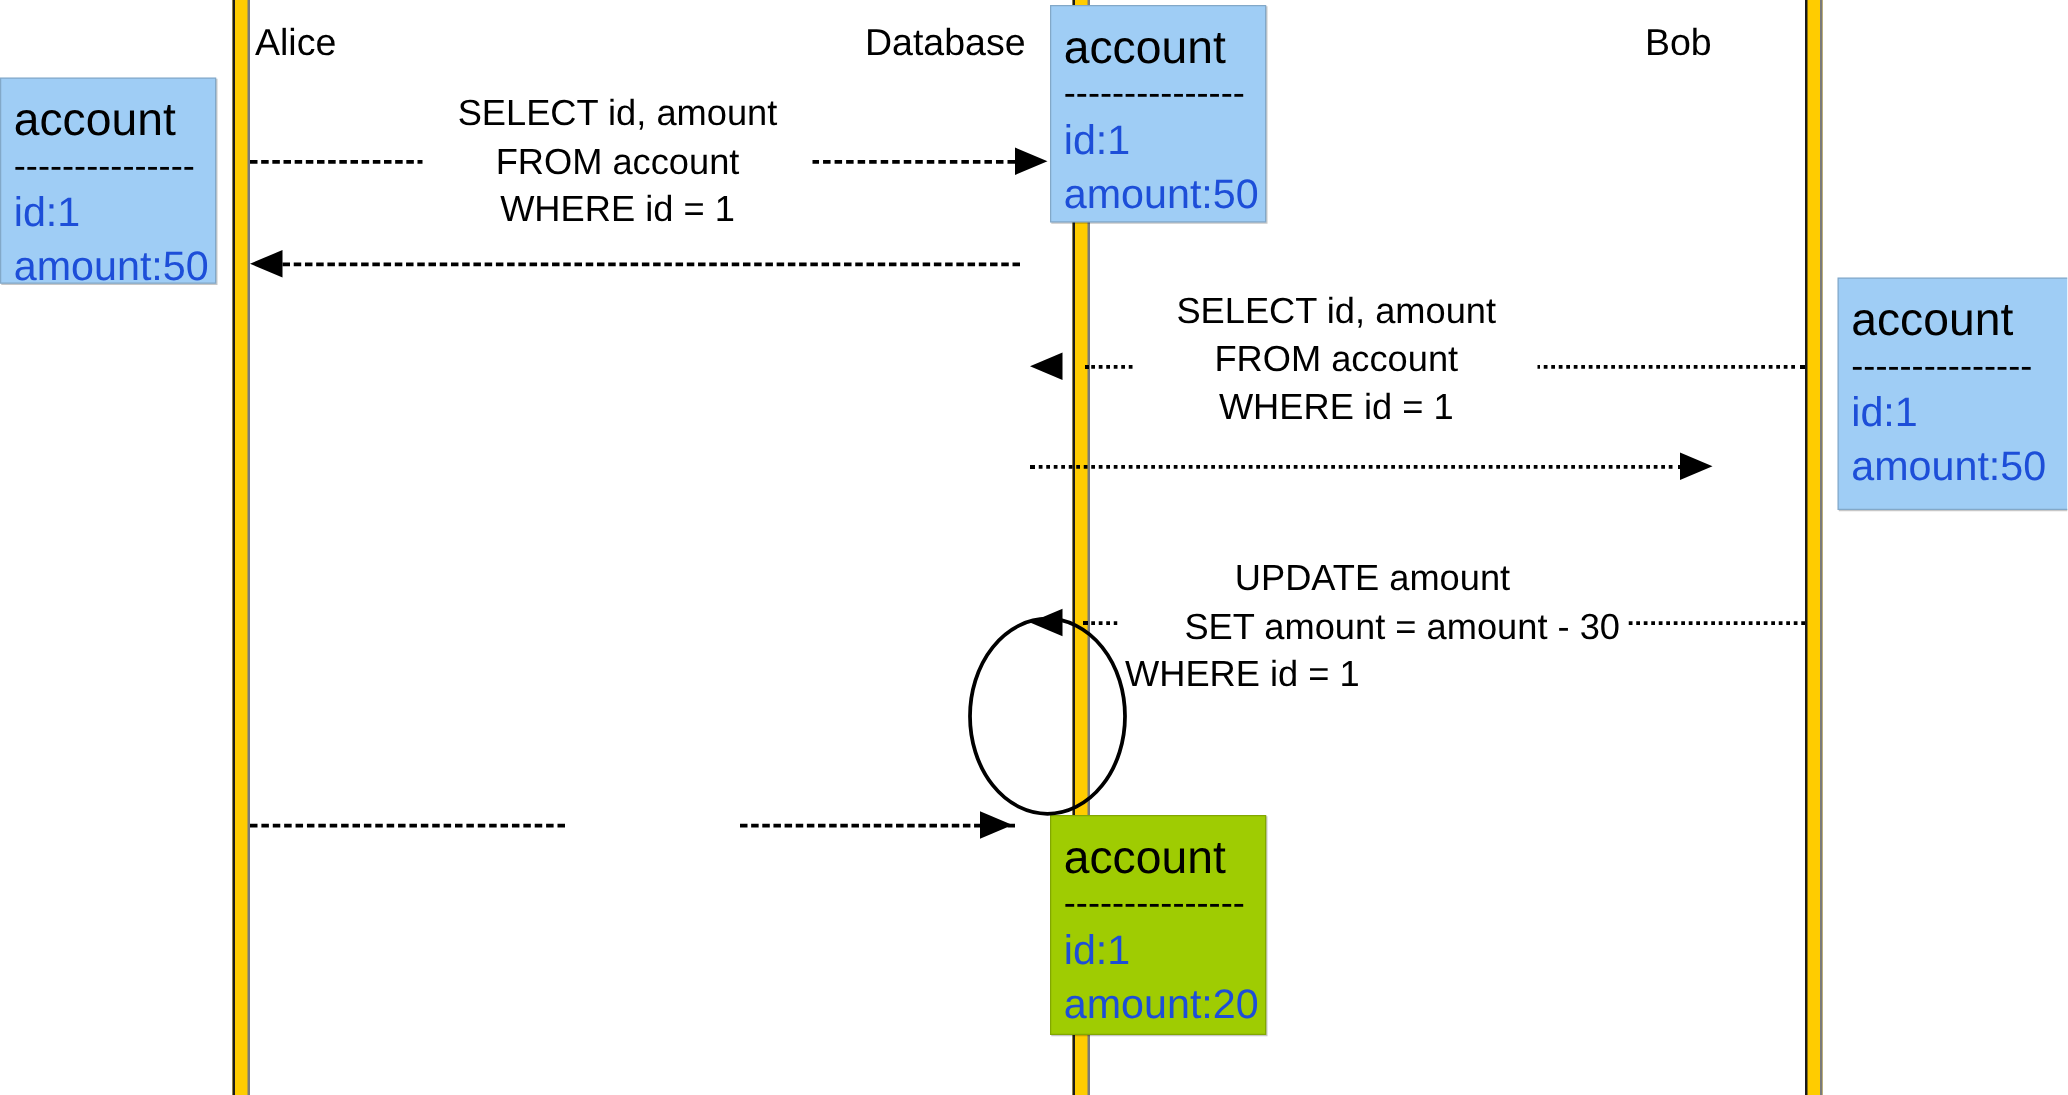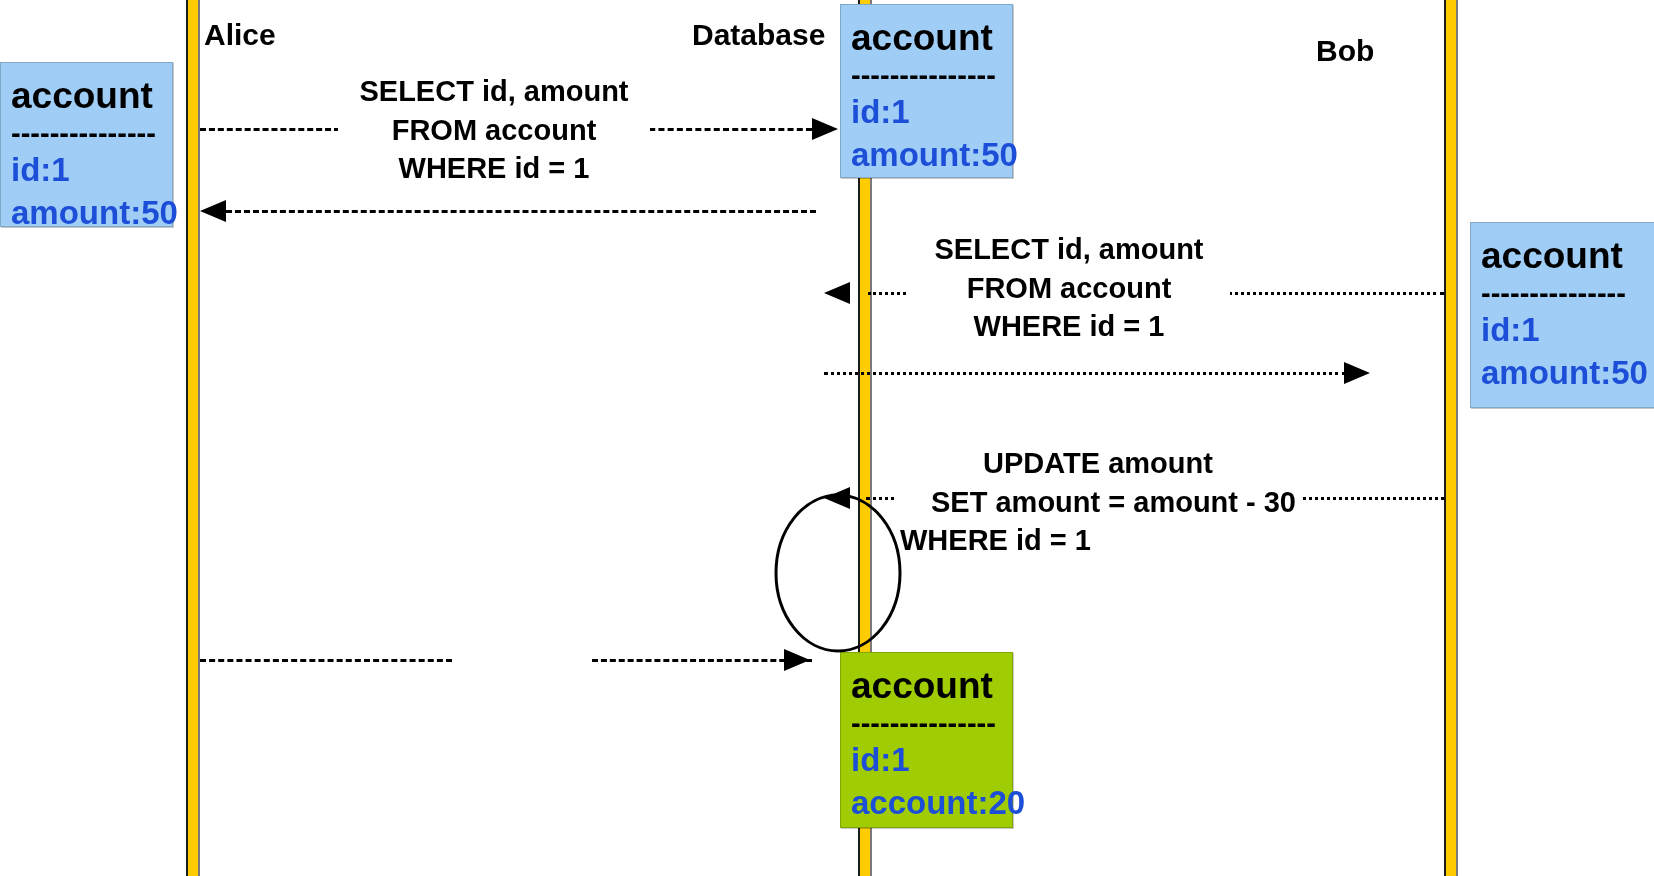--- a/index.html
+++ b/index.html
@@ -9,21 +9,20 @@
   }
   body {
     font-family: "Liberation Sans", sans-serif;
   }
   #canvas {
     position: relative;
     width: 1654px;
     height: 876px;
     background: #ffffff;
     overflow: hidden;
-    font-weight: bold;
   }
   
   .lifeline {
     position: absolute;
     top: 0;
     height: 876px;
     width: 14px;
     background: #ffcc00;
     border-left: 2px solid #1a1a1a;
     border-right: 2px solid #7a7a7a;
@@ -109,21 +108,21 @@
 <body>
 
 <div id="canvas">
 
   <div class="lifeline" style="left:186px;"></div>
   <div class="lifeline" style="left:858px;"></div>
   <div class="lifeline" style="left:1444px;"></div>
 
   <div class="actor-label" style="left:204px; top:20px;">Alice</div>
   <div class="actor-label" style="left:692px; top:20px;">Database</div>
-  <div class="actor-label" style="left:1316px; top:36px;">Bob</div>
+  <div class="actor-label" style="left:1316px; top:20px;">Bob</div>
 
   <div class="note blue" style="left:0px; top:62px; width:173px; height:165px;">
     <div class="note-title">account</div>
     <div class="note-sep">---------------</div>
     <div class="note-line">id:1</div>
     <div class="note-line">amount:50</div>
   </div>
 
   <div class="note blue" style="left:840px; top:4px; width:173px; height:174px;">
     <div class="note-title">account</div>
@@ -136,21 +135,21 @@
     <div class="note-title">account</div>
     <div class="note-sep">---------------</div>
     <div class="note-line">id:1</div>
     <div class="note-line">amount:50</div>
   </div>
 
   <div class="note green" style="left:840px; top:652px; width:173px; height:176px;">
     <div class="note-title">account</div>
     <div class="note-sep">---------------</div>
     <div class="note-line">id:1</div>
-    <div class="note-line">account:20</div>
+    <div class="note-line">amount:20</div>
   </div>
 
   <div class="seg dashed" style="left:200px; top:128px; width:140px;"></div>
   <div class="seg dashed" style="left:640px; top:128px; width:172px;"></div>
   <div class="arrowhead right" style="left:812px; top:118px;"></div>
   <div class="msg-label" style="left:338px; top:72px; width:300px;">
     <div>SELECT id, amount</div>
     <div>FROM account</div>
     <div>WHERE id = 1</div>
   </div>

